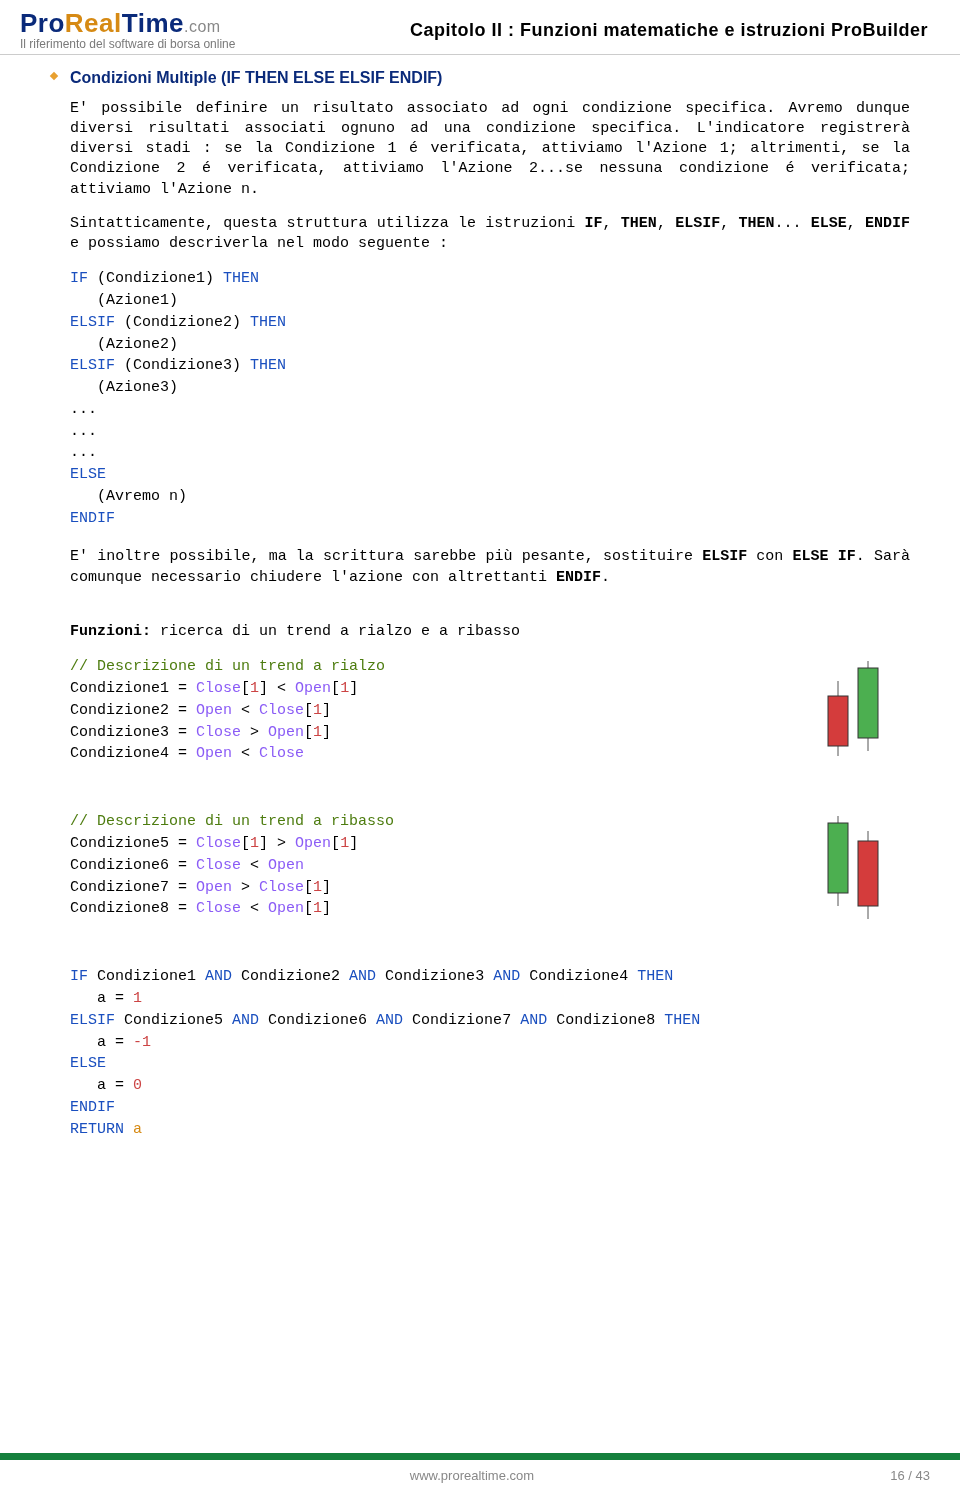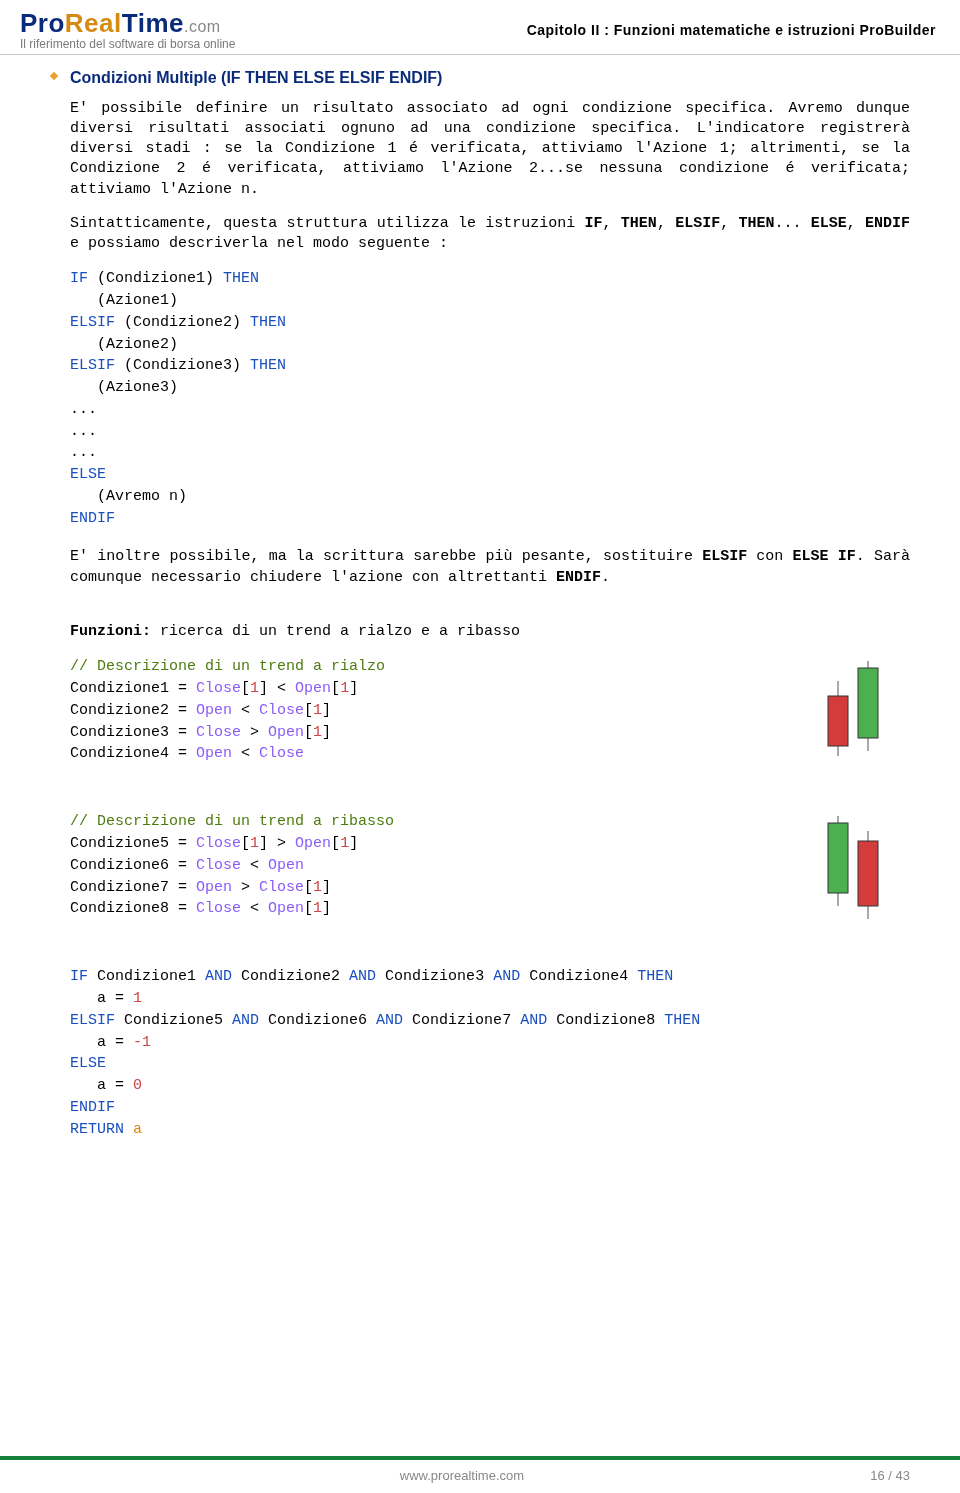--- a/index.html
+++ b/index.html
@@ -10,37 +10,37 @@
     background: #fff;
     width: 960px;
     margin: 0 auto;
     position: relative;
     min-height: 1493px;
   }
   .header {
     display: flex;
     justify-content: space-between;
     align-items: center;
-    padding: 10px 24px 4px 20px;
+    padding: 10px 32px 4px 20px;
     border-bottom: 1px solid #ccc;
   }
   .logo {
     display: flex;
     flex-direction: column;
     line-height: 1;
   }
   .logo-main { font-size: 26px; font-weight: bold; letter-spacing: 0.5px; }
   .logo-pro { color: #0a2a7a; }
   .logo-real { color: #d68a14; }
   .logo-time { color: #0a2a7a; }
   .logo-com { color: #888; font-size: 16px; font-weight: normal; }
   .logo-tag { color: #7a7a7a; font-size: 12px; margin-top: 2px; }
   .chapter {
     font-weight: bold;
-    font-size: 14px;
+    font-size: 18px;
     letter-spacing: 0.5px;
     text-align: right;
   }
   .content {
     padding: 12px 50px 30px 70px;
     line-height: 1.35;
   }
   .section-title {
     color: #0a2a7a;
     font-weight: bold;
@@ -74,22 +74,22 @@
     right: 20px;
     top: 0;
   }
   .footer {
     position: absolute;
     bottom: 10px;
     left: 0;
     width: 100%;
     display: flex;
     justify-content: space-between;
-    padding: 8px 50px 0 50px;
-    border-top: 4px solid #15803d;
+    padding: 8px 30px 0 50px;
+    border-top: 7px solid #15803d;
     color: #888;
     font-size: 13px;
   }
   .footer .url { flex: 1; text-align: center; }
 </style>
 </head>
 <body>
 
 <div class="header">
   <div class="logo">

